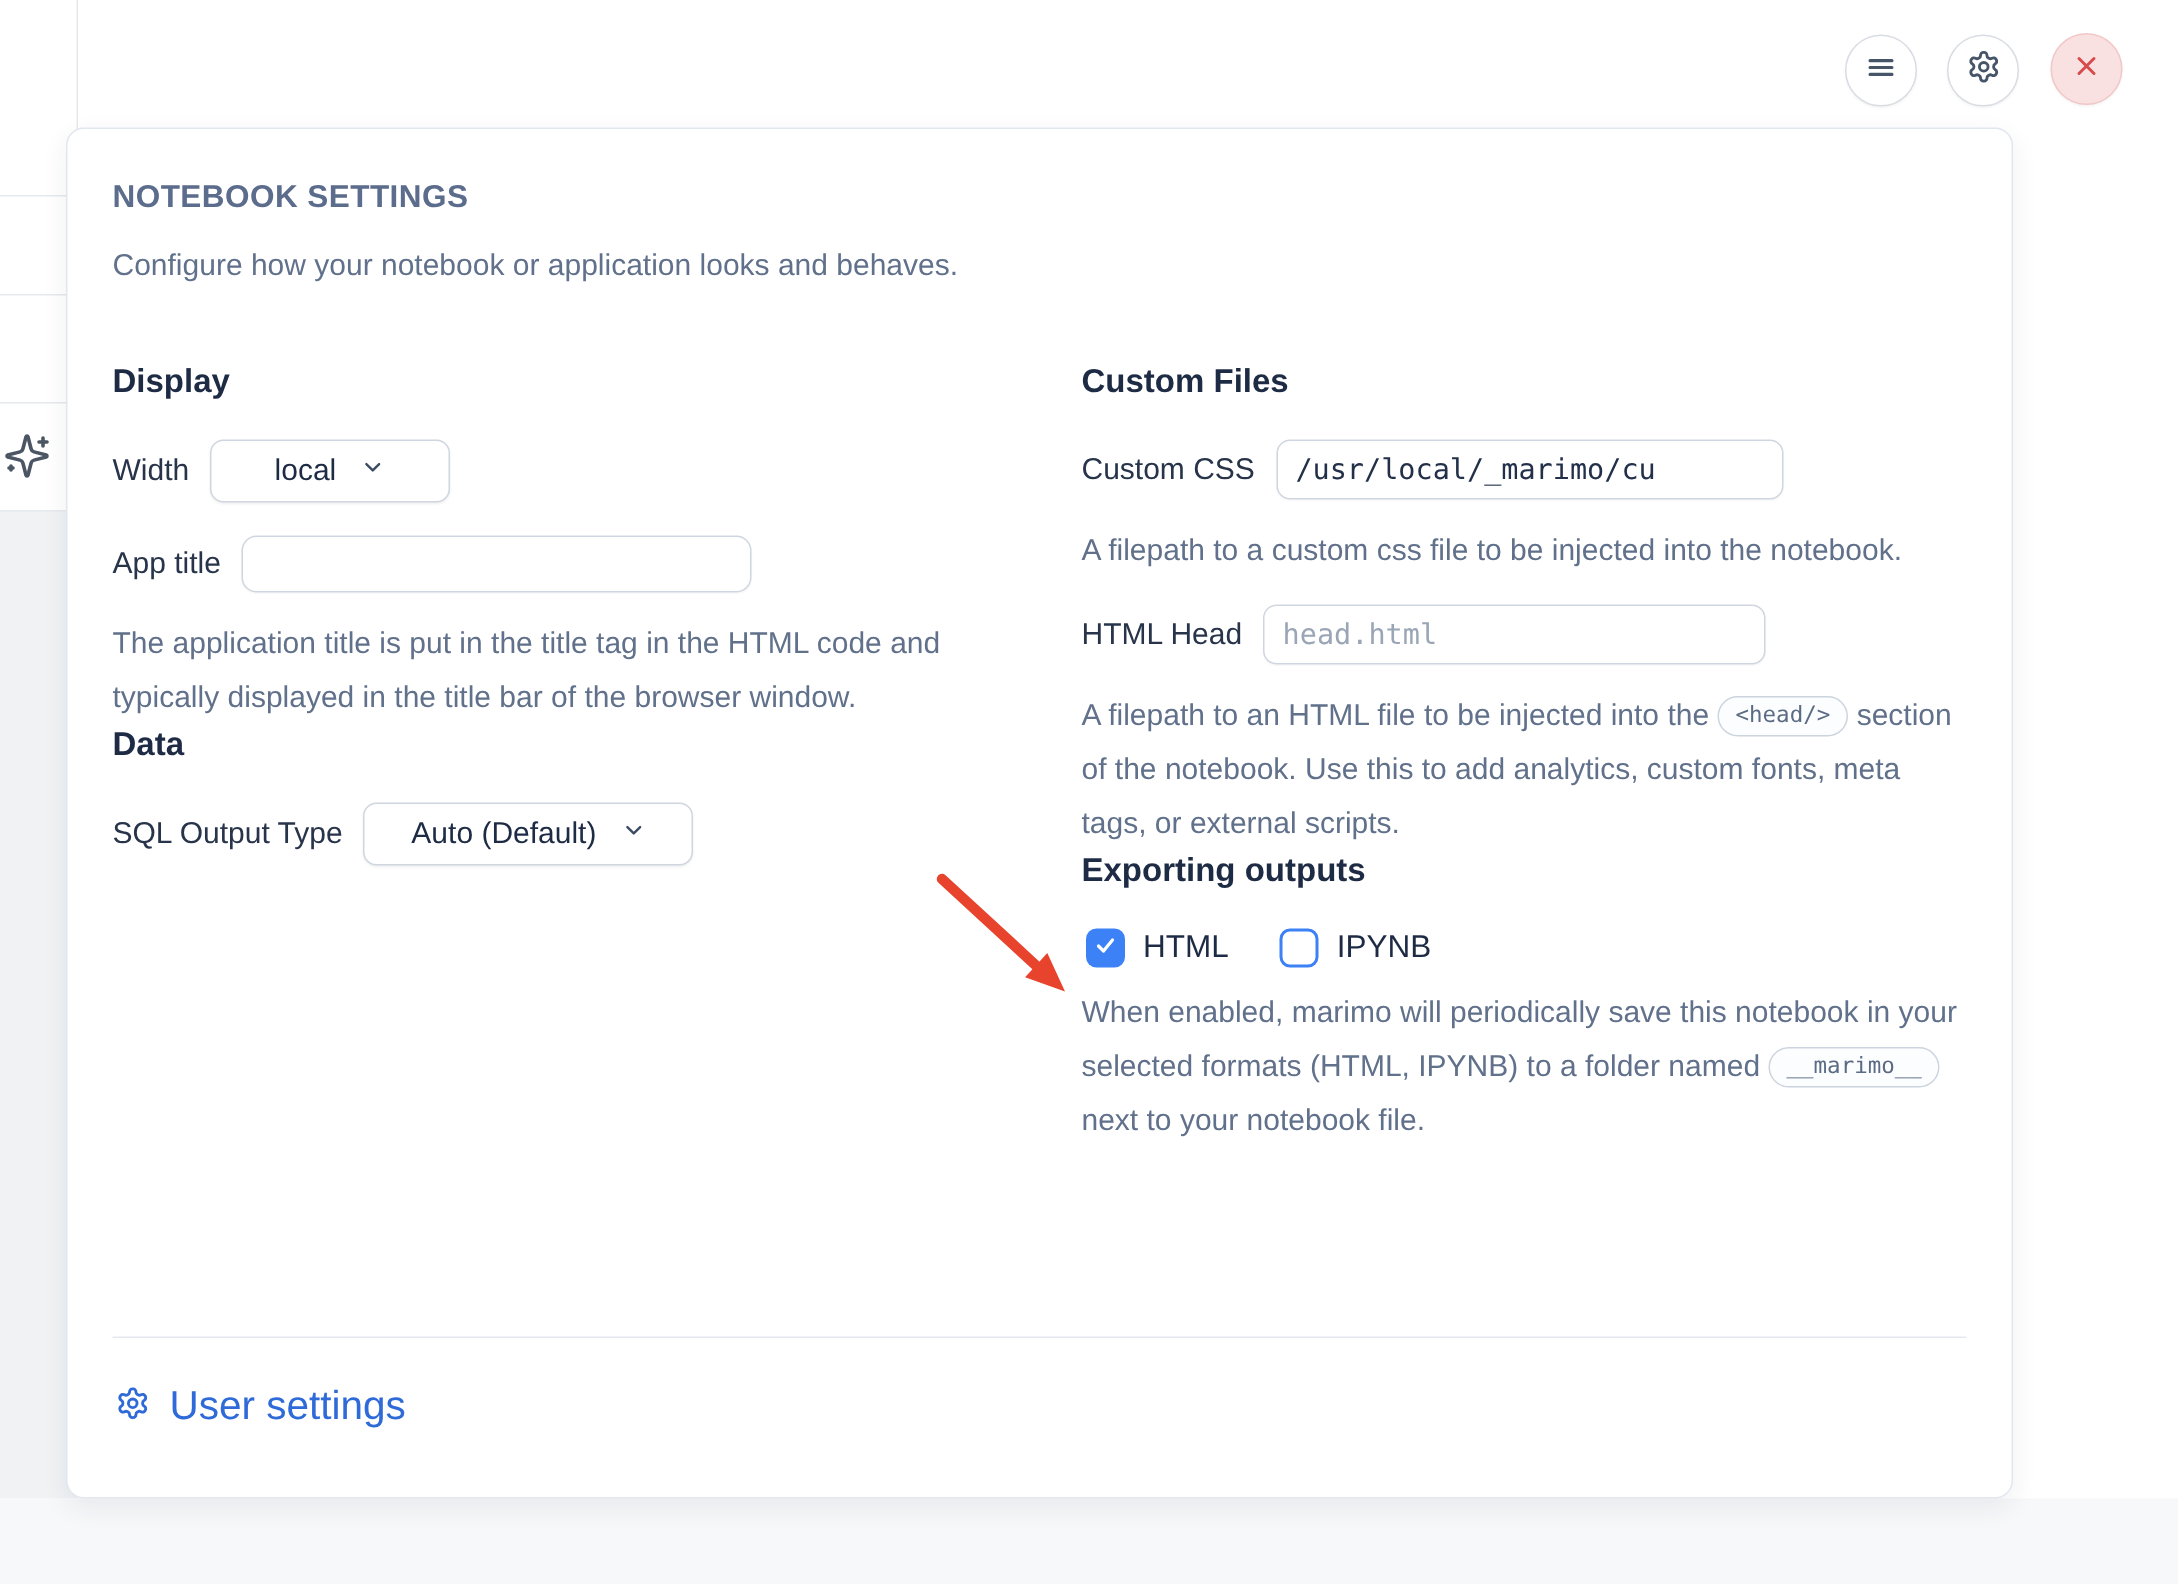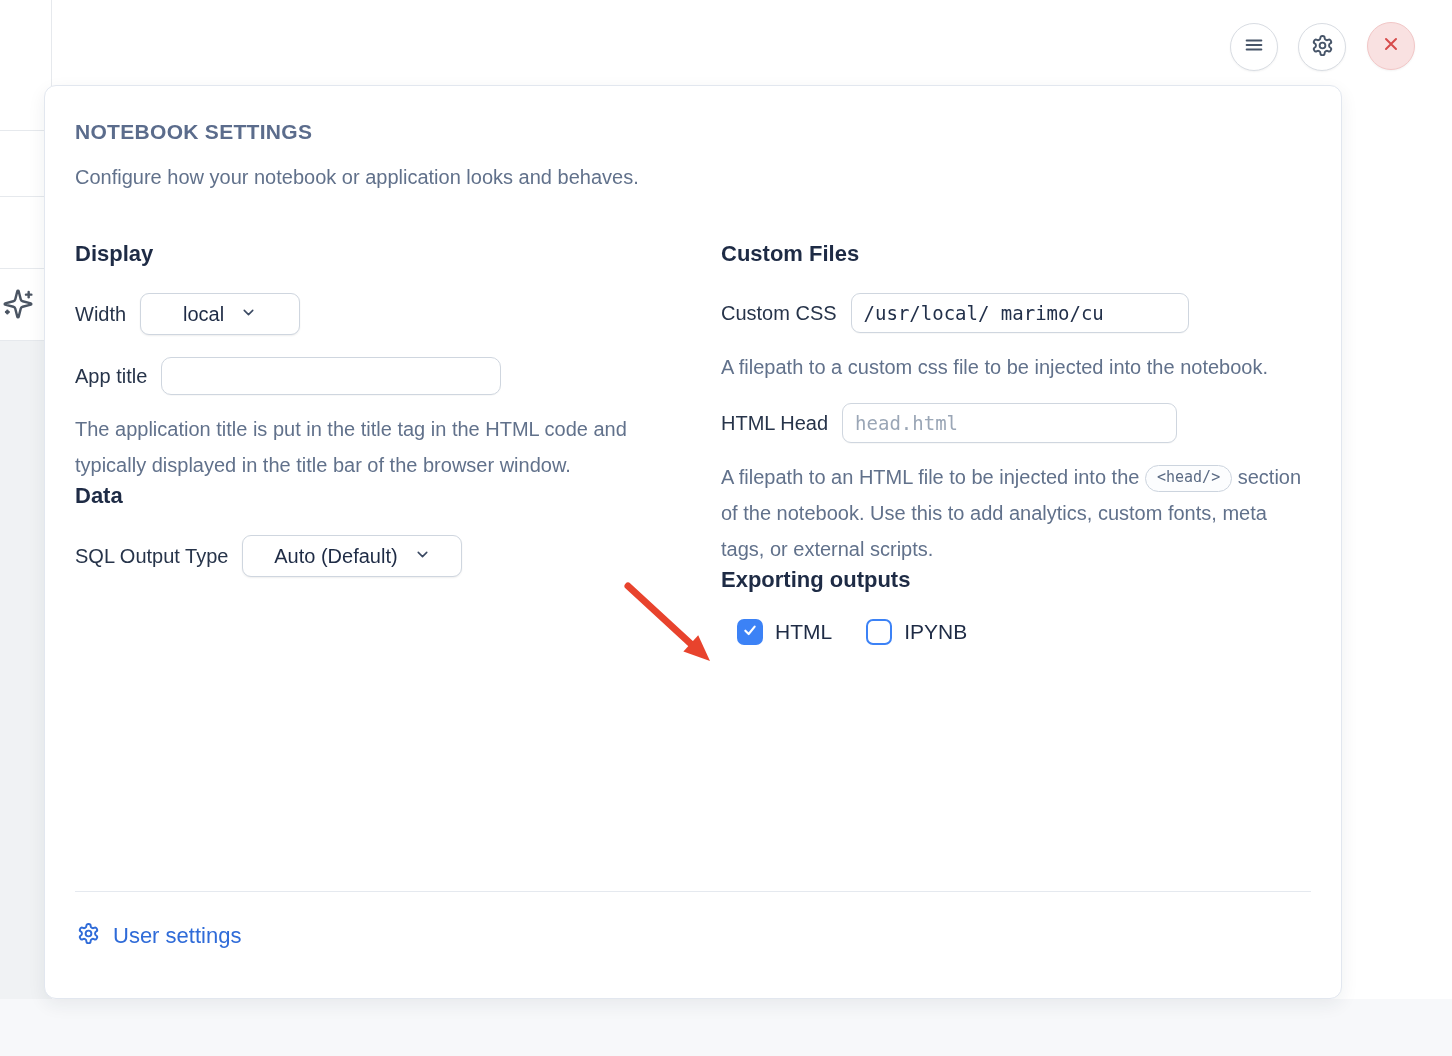--- a/index.html
+++ b/index.html
@@ -65,31 +65,31 @@
 
   .help { margin:0; font-size:20px; line-height:36px; color:#61718b; max-width:602px; }
   .help-gap { margin-bottom:18px; }
   .badge {
     display:inline-block; border:1px solid #ccd4de; background:#fcfdfe; border-radius:9999px;
     padding:0 11px 2px; font-family:"DejaVu Sans Mono", monospace; font-size:15px;
     line-height:23px; color:#5b6b84; vertical-align:2px; white-space:nowrap;
   }
   .link { color:#2f6bd8; text-decoration:underline; text-underline-offset:3px; cursor:pointer; }
 
-  .checkrow { display:flex; align-items:center; margin:0 16px 12px; }
+  .checkrow { display:flex; align-items:center; margin:0 3px 12px; }
   .checkbox { width:26px; height:26px; border-radius:7px; cursor:pointer;
     display:flex; align-items:center; justify-content:center; }
   .checkbox.checked { background:#3c82f6; }
   .checkbox.unchecked { background:#fff; border:2px solid #3c82f6; }
   .cb-label { font-size:21px; color:#1e2b45; margin-left:12px; }
   .cb-group2 { margin-left:34px; display:flex; align-items:center; }
 
   .divider { position:absolute; left:30px; right:30px; top:805px; border-top:1px solid #e5e9ef; }
   .footer { position:absolute; left:32px; top:836px; display:flex; align-items:center; gap:13px; cursor:pointer; }
-  .footer-link { font-size:22px; color:#2f6bd8; text-decoration:none; }
+  .footer-link { font-size:27px; color:#2f6bd8; text-decoration:none; }
 
   .arrow-annot { position:absolute; left:598px; top:558px; z-index:12; pointer-events:none; }
 </style>
 </head>
 <body>
 
 <div class="bg-left-gray"></div>
 <div class="bg-bottom-gray"></div>
 <div class="bg-line" style="top:130px"></div>
 <div class="bg-line" style="top:196px"></div>
@@ -213,20 +213,25 @@
               </svg>
           </span>
         </span>
         <span class="cb-label">HTML</span>
         <span class="cb-group2">
           <span class="checkbox unchecked"></span>
           <span class="cb-label">IPYNB</span>
         </span>
       </div>
 
+      <p class="help">
+        <span>When enabled, marimo will periodically save this notebook in your selected formats (HTML, IPYNB) to a folder named</span>
+        <span class="badge">__marimo__</span>
+        <span>next to your notebook file.</span>
+      </p>
     </div>
   </div>
 
   <div class="divider"></div>
 
   <div class="footer">
     <span>
       <svg width="23" height="23" viewBox="0 0 24 24" fill="none" stroke="#2f6bd8" stroke-width="2" stroke-linecap="round" stroke-linejoin="round">
         <path d="M12.22 2h-.44a2 2 0 0 0-2 2v.18a2 2 0 0 1-1 1.73l-.43.25a2 2 0 0 1-2 0l-.15-.08a2 2 0 0 0-2.73.73l-.22.38a2 2 0 0 0 .73 2.73l.15.1a2 2 0 0 1 1 1.72v.51a2 2 0 0 1-1 1.74l-.15.09a2 2 0 0 0-.73 2.73l.22.38a2 2 0 0 0 2.73.73l.15-.08a2 2 0 0 1 2 0l.43.25a2 2 0 0 1 1 1.73V20a2 2 0 0 0 2 2h.44a2 2 0 0 0 2-2v-.18a2 2 0 0 1 1-1.73l.43-.25a2 2 0 0 1 2 0l.15.08a2 2 0 0 0 2.73-.73l.22-.39a2 2 0 0 0-.73-2.73l-.15-.08a2 2 0 0 1-1-1.74v-.5a2 2 0 0 1 1-1.74l.15-.09a2 2 0 0 0 .73-2.73l-.22-.38a2 2 0 0 0-2.73-.73l-.15.08a2 2 0 0 1-2 0l-.43-.25a2 2 0 0 1-1-1.73V4a2 2 0 0 0-2-2z"></path>
         <circle cx="12" cy="12" r="3"></circle>

